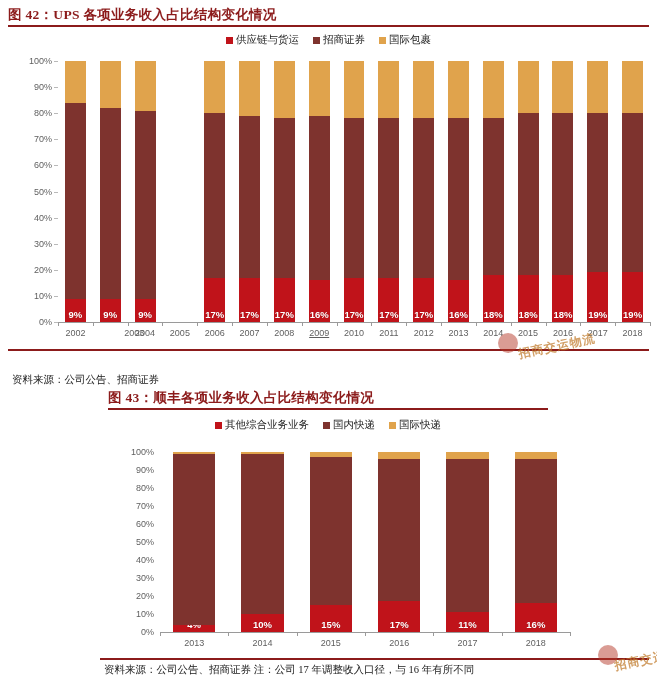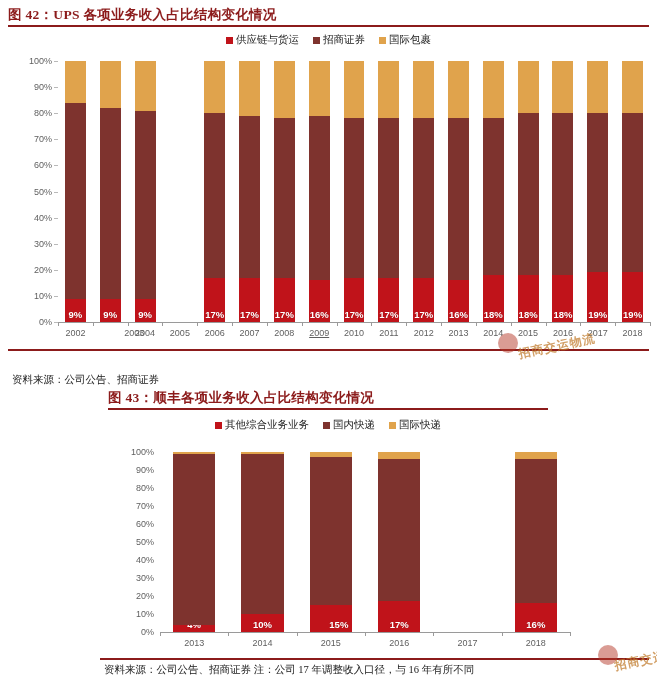--- a/index.html
+++ b/index.html
@@ -336,30 +336,37 @@
           </div>
           <div class="bar-col" style="left: 81.3167px; width: 42.3667px; height: 180px;">
             <div class="seg" style="height: 18px; background: rgb(192, 19, 26); position: relative;">
               <div class="seg-label" style="bottom: 2px;">10%</div>
             </div>
             <div class="seg" style="height: 160.2px; background: rgb(126, 51, 46); position: relative;"></div>
             <div class="seg" style="height: 1.8px; background: rgb(224, 163, 76); position: relative;"></div>
           </div>
           <div class="bar-col" style="left: 149.65px; width: 42.3667px; height: 180px;">
             <div class="seg" style="height: 27px; background: rgb(192, 19, 26); position: relative;">
-              <div class="seg-label" style="bottom: 2px; margin-left: 8px;">15%</div>
+              <div class="seg-label" style="bottom: 2px;">15%</div>
             </div>
             <div class="seg" style="height: 147.6px; background: rgb(126, 51, 46); position: relative;"></div>
             <div class="seg" style="height: 5.4px; background: rgb(224, 163, 76); position: relative;"></div>
           </div>
           <div class="bar-col" style="left: 217.983px; width: 42.3667px; height: 180px;">
             <div class="seg" style="height: 30.6px; background: rgb(192, 19, 26); position: relative;">
               <div class="seg-label" style="bottom: 2px;">17%</div>
             </div>
             <div class="seg" style="height: 142.2px; background: rgb(126, 51, 46); position: relative;"></div>
+            <div class="seg" style="height: 7.2px; background: rgb(224, 163, 76); position: relative;"></div>
+          </div>
+          <div class="bar-col" style="left: 286.317px; width: 42.3667px; height: 180px;">
+            <div class="seg" style="height: 19.8px; background: rgb(192, 19, 26); position: relative;">
+              <div class="seg-label" style="bottom: 2px;">11%</div>
+            </div>
+            <div class="seg" style="height: 153px; background: rgb(126, 51, 46); position: relative;"></div>
             <div class="seg" style="height: 7.2px; background: rgb(224, 163, 76); position: relative;"></div>
           </div>
           <div class="bar-col" style="left: 354.65px; width: 42.3667px; height: 180px;">
             <div class="seg" style="height: 28.8px; background: rgb(192, 19, 26); position: relative;">
               <div class="seg-label" style="bottom: 2px;">16%</div>
             </div>
             <div class="seg" style="height: 144px; background: rgb(126, 51, 46); position: relative;"></div>
             <div class="seg" style="height: 7.2px; background: rgb(224, 163, 76); position: relative;"></div>
           </div>
         </div>

